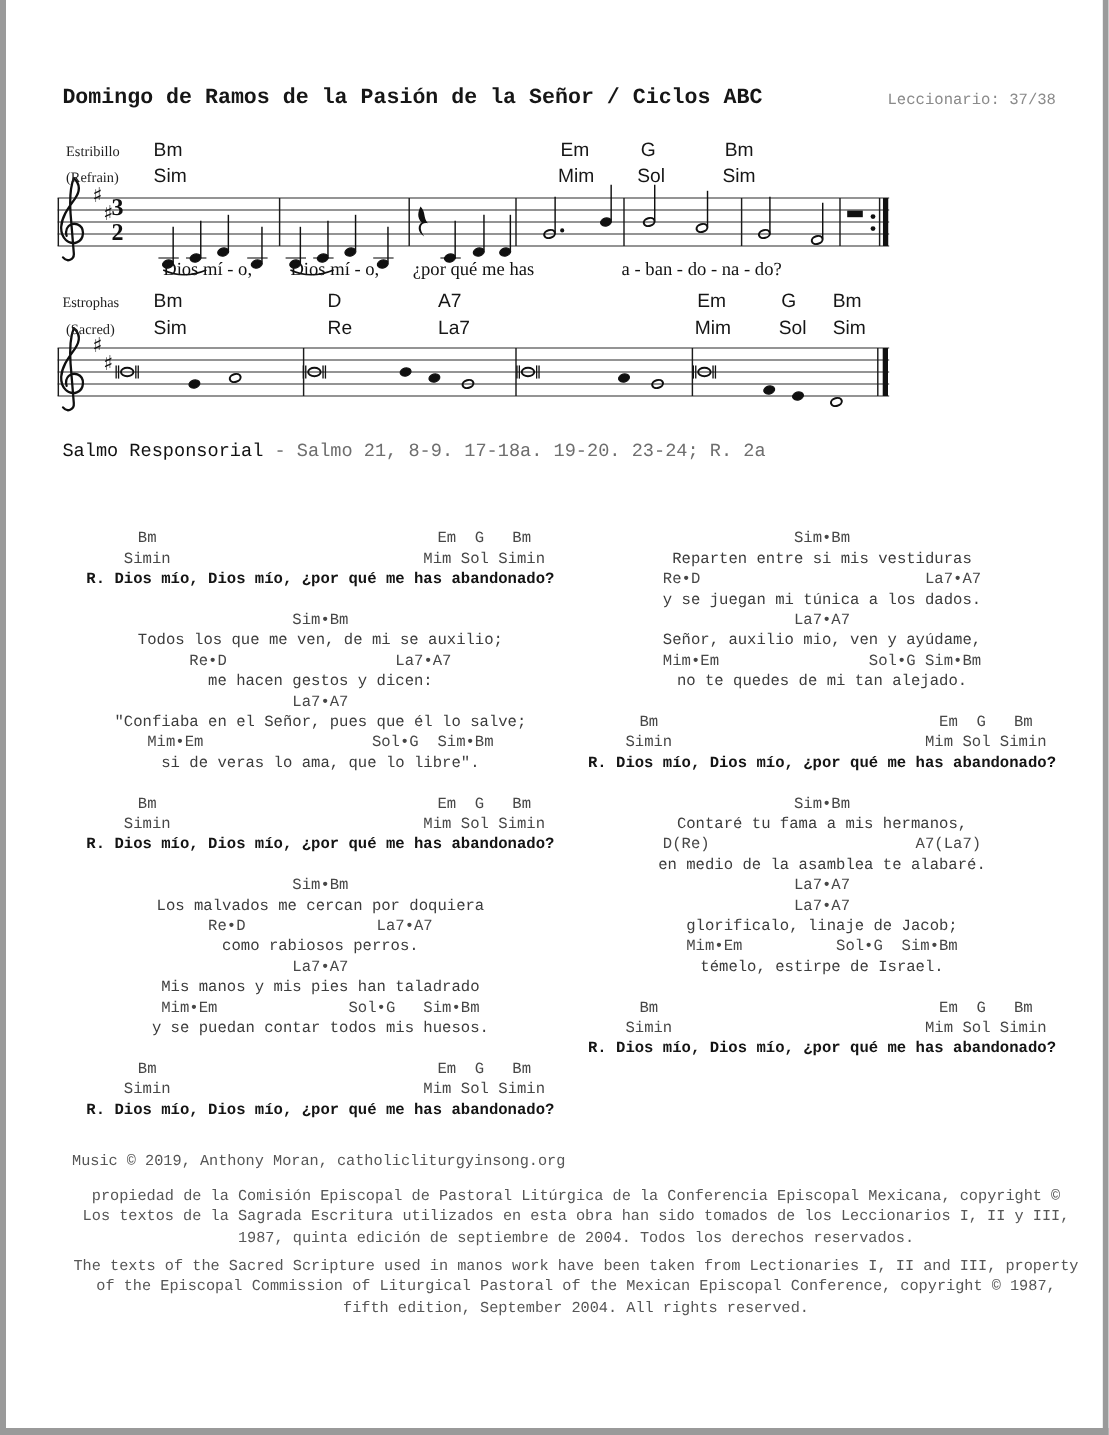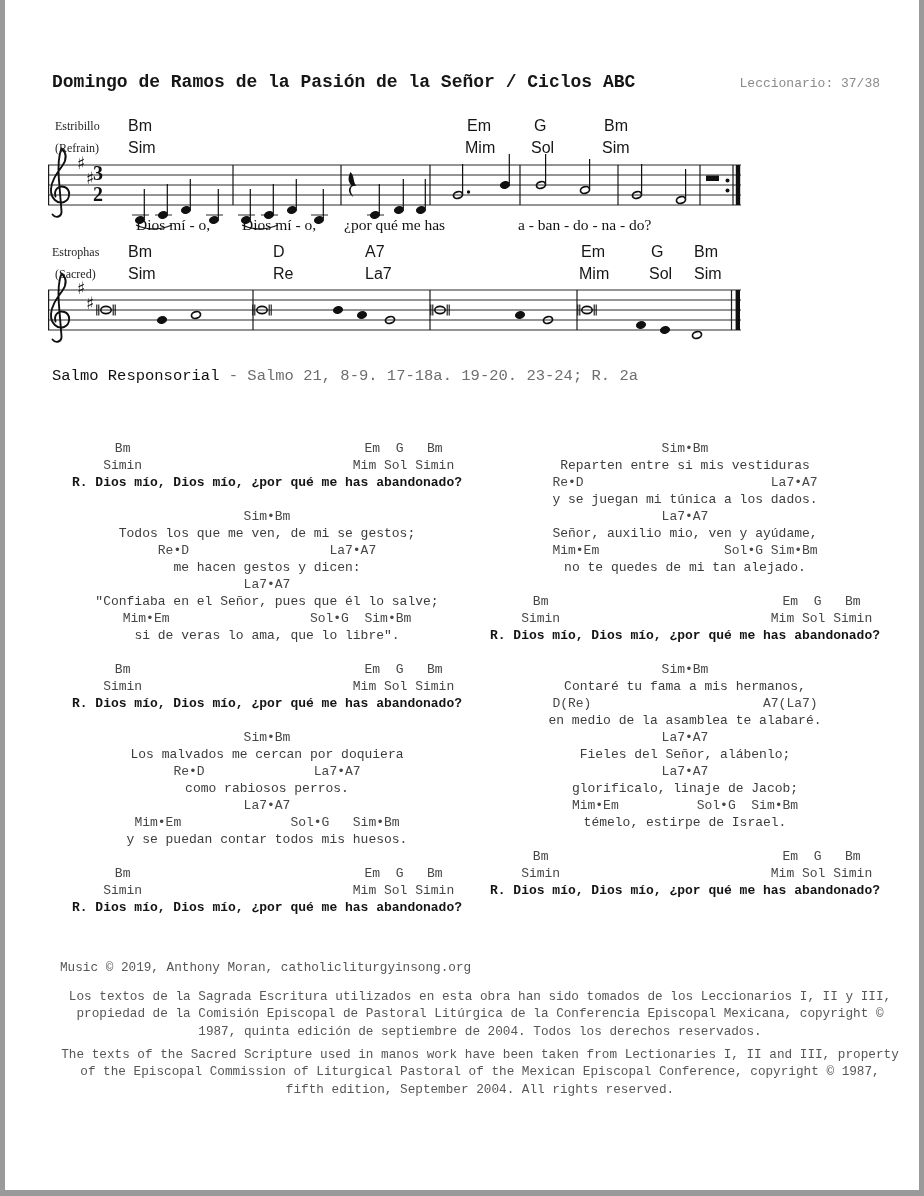--- a/index.html
+++ b/index.html
@@ -237,37 +237,38 @@
   <span class="sharp" style="left:86px;top:295px">♯</span>
 
   <div class="psalm-heading"><span class="ph-b">Salmo Responsorial</span><span class="ph-r"> - Salmo 21, 8-9. 17-18a. 19-20. 23-24; R. 2a</span></div>
 
   <div class="col colL">
       <div class="pline s-chord">   Bm                              Em  G   Bm</div>
       <div class="pline s-chord">   Simin                           Mim Sol Simin</div>
       <div class="pline s-bold">R. Dios mío, Dios mío, ¿por qué me has abandonado?</div>
       <div class="pline s-blank">&nbsp;</div>
       <div class="pline s-chord">Sim•Bm</div>
-      <div class="pline s-text">Todos los que me ven, de mi se gestos;</div>
+      <div class="pline s-text">Todos los que me ven, de mi se auxilio;</div>
       <div class="pline s-chord">Re•D                  La7•A7</div>
       <div class="pline s-text">me hacen gestos y dicen:</div>
       <div class="pline s-chord">La7•A7</div>
       <div class="pline s-text">"Confiaba en el Señor, pues que él lo salve;</div>
       <div class="pline s-chord">Mim•Em                  Sol•G  Sim•Bm</div>
       <div class="pline s-text">si de veras lo ama, que lo libre".</div>
       <div class="pline s-blank">&nbsp;</div>
       <div class="pline s-chord">   Bm                              Em  G   Bm</div>
       <div class="pline s-chord">   Simin                           Mim Sol Simin</div>
       <div class="pline s-bold">R. Dios mío, Dios mío, ¿por qué me has abandonado?</div>
       <div class="pline s-blank">&nbsp;</div>
       <div class="pline s-chord">Sim•Bm</div>
       <div class="pline s-text">Los malvados me cercan por doquiera</div>
       <div class="pline s-chord">Re•D              La7•A7</div>
       <div class="pline s-text">como rabiosos perros.</div>
       <div class="pline s-chord">La7•A7</div>
+      <div class="pline s-text">Mis manos y mis pies han taladrado</div>
       <div class="pline s-chord">Mim•Em              Sol•G   Sim•Bm</div>
       <div class="pline s-text">y se puedan contar todos mis huesos.</div>
       <div class="pline s-blank">&nbsp;</div>
       <div class="pline s-chord">   Bm                              Em  G   Bm</div>
       <div class="pline s-chord">   Simin                           Mim Sol Simin</div>
       <div class="pline s-bold">R. Dios mío, Dios mío, ¿por qué me has abandonado?</div>
     </div>
   <div class="col colR">
       <div class="pline s-chord">Sim•Bm</div>
       <div class="pline s-text">Reparten entre si mis vestiduras</div>
@@ -280,35 +281,34 @@
       <div class="pline s-blank">&nbsp;</div>
       <div class="pline s-chord">   Bm                              Em  G   Bm</div>
       <div class="pline s-chord">   Simin                           Mim Sol Simin</div>
       <div class="pline s-bold">R. Dios mío, Dios mío, ¿por qué me has abandonado?</div>
       <div class="pline s-blank">&nbsp;</div>
       <div class="pline s-chord">Sim•Bm</div>
       <div class="pline s-text">Contaré tu fama a mis hermanos,</div>
       <div class="pline s-chord">D(Re)                      A7(La7)</div>
       <div class="pline s-text">en medio de la asamblea te alabaré.</div>
       <div class="pline s-chord">La7•A7</div>
-      <div class="pline s-text">Fieles del Señor, alábenlo;</div>
       <div class="pline s-chord">La7•A7</div>
       <div class="pline s-text">glorificalo, linaje de Jacob;</div>
       <div class="pline s-chord">Mim•Em          Sol•G  Sim•Bm</div>
       <div class="pline s-text">témelo, estirpe de Israel.</div>
       <div class="pline s-blank">&nbsp;</div>
       <div class="pline s-chord">   Bm                              Em  G   Bm</div>
       <div class="pline s-chord">   Simin                           Mim Sol Simin</div>
       <div class="pline s-bold">R. Dios mío, Dios mío, ¿por qué me has abandonado?</div>
     </div>
 
   <div class="credit">Music © 2019, Anthony Moran, catholicliturgyinsong.org</div>
   <div class="fpara fpara-es">
+      <div class="fline">propiedad de la Comisión Episcopal de Pastoral Litúrgica de la Conferencia Episcopal Mexicana, copyright ©</div>
       <div class="fline">Los textos de la Sagrada Escritura utilizados en esta obra han sido tomados de los Leccionarios I, II y III,</div>
-      <div class="fline">propiedad de la Comisión Episcopal de Pastoral Litúrgica de la Conferencia Episcopal Mexicana, copyright ©</div>
       <div class="fline">1987, quinta edición de septiembre de 2004. Todos los derechos reservados.</div>
     </div>
   <div class="fpara fpara-en">
       <div class="fline">The texts of the Sacred Scripture used in manos work have been taken from Lectionaries I, II and III, property</div>
       <div class="fline">of the Episcopal Commission of Liturgical Pastoral of the Mexican Episcopal Conference, copyright © 1987,</div>
       <div class="fline">fifth edition, September 2004. All rights reserved.</div>
     </div>
 
   <div class="edge edge-left"></div>
   <div class="edge edge-right"></div>

